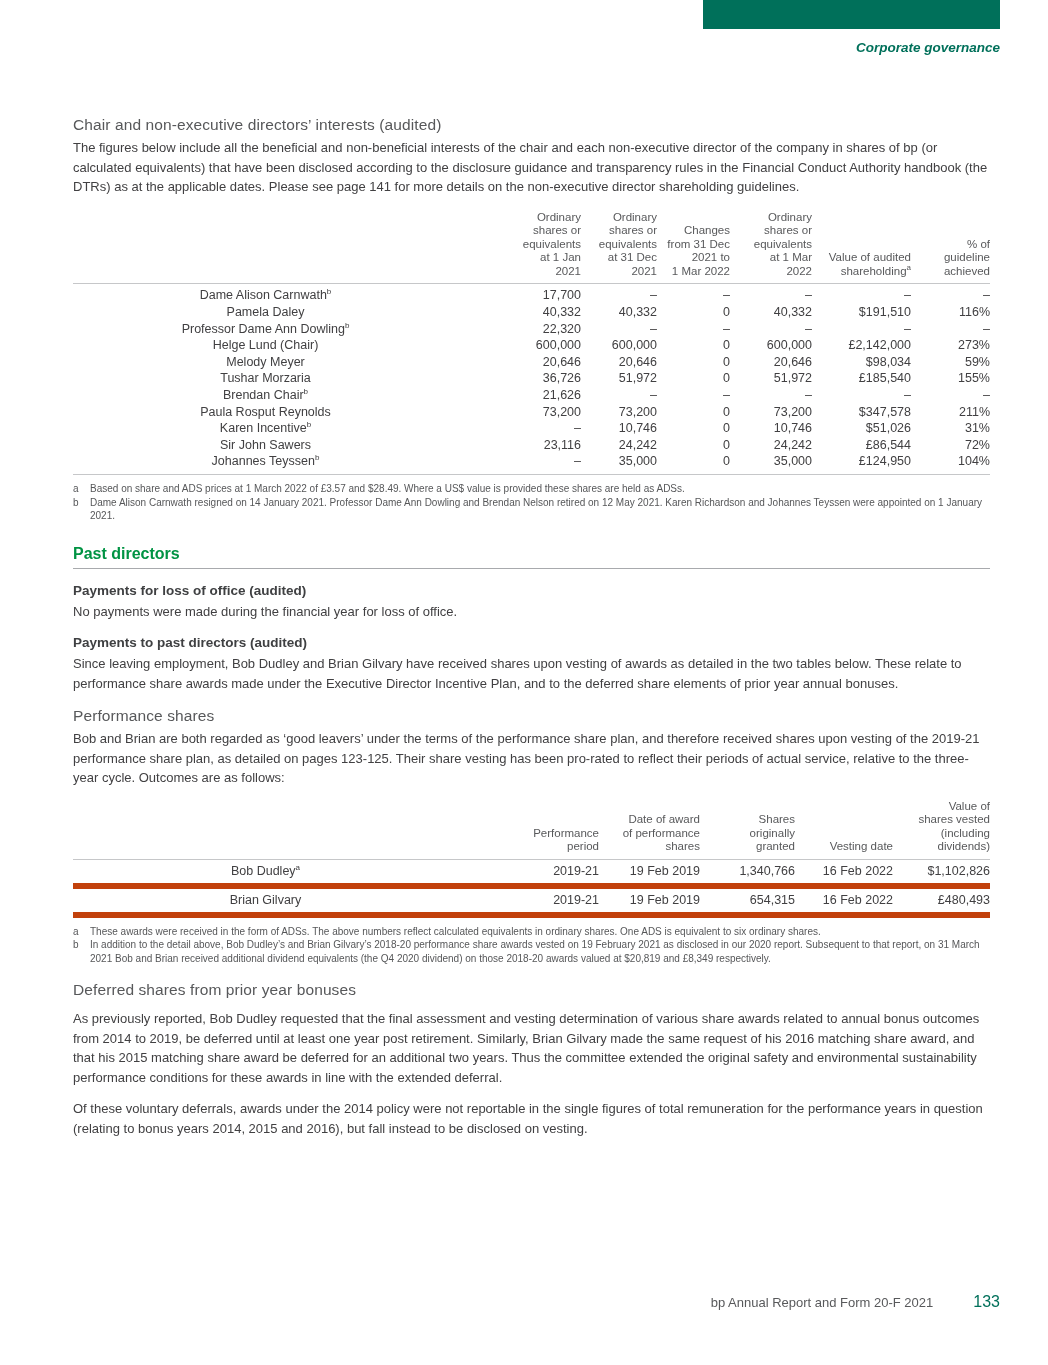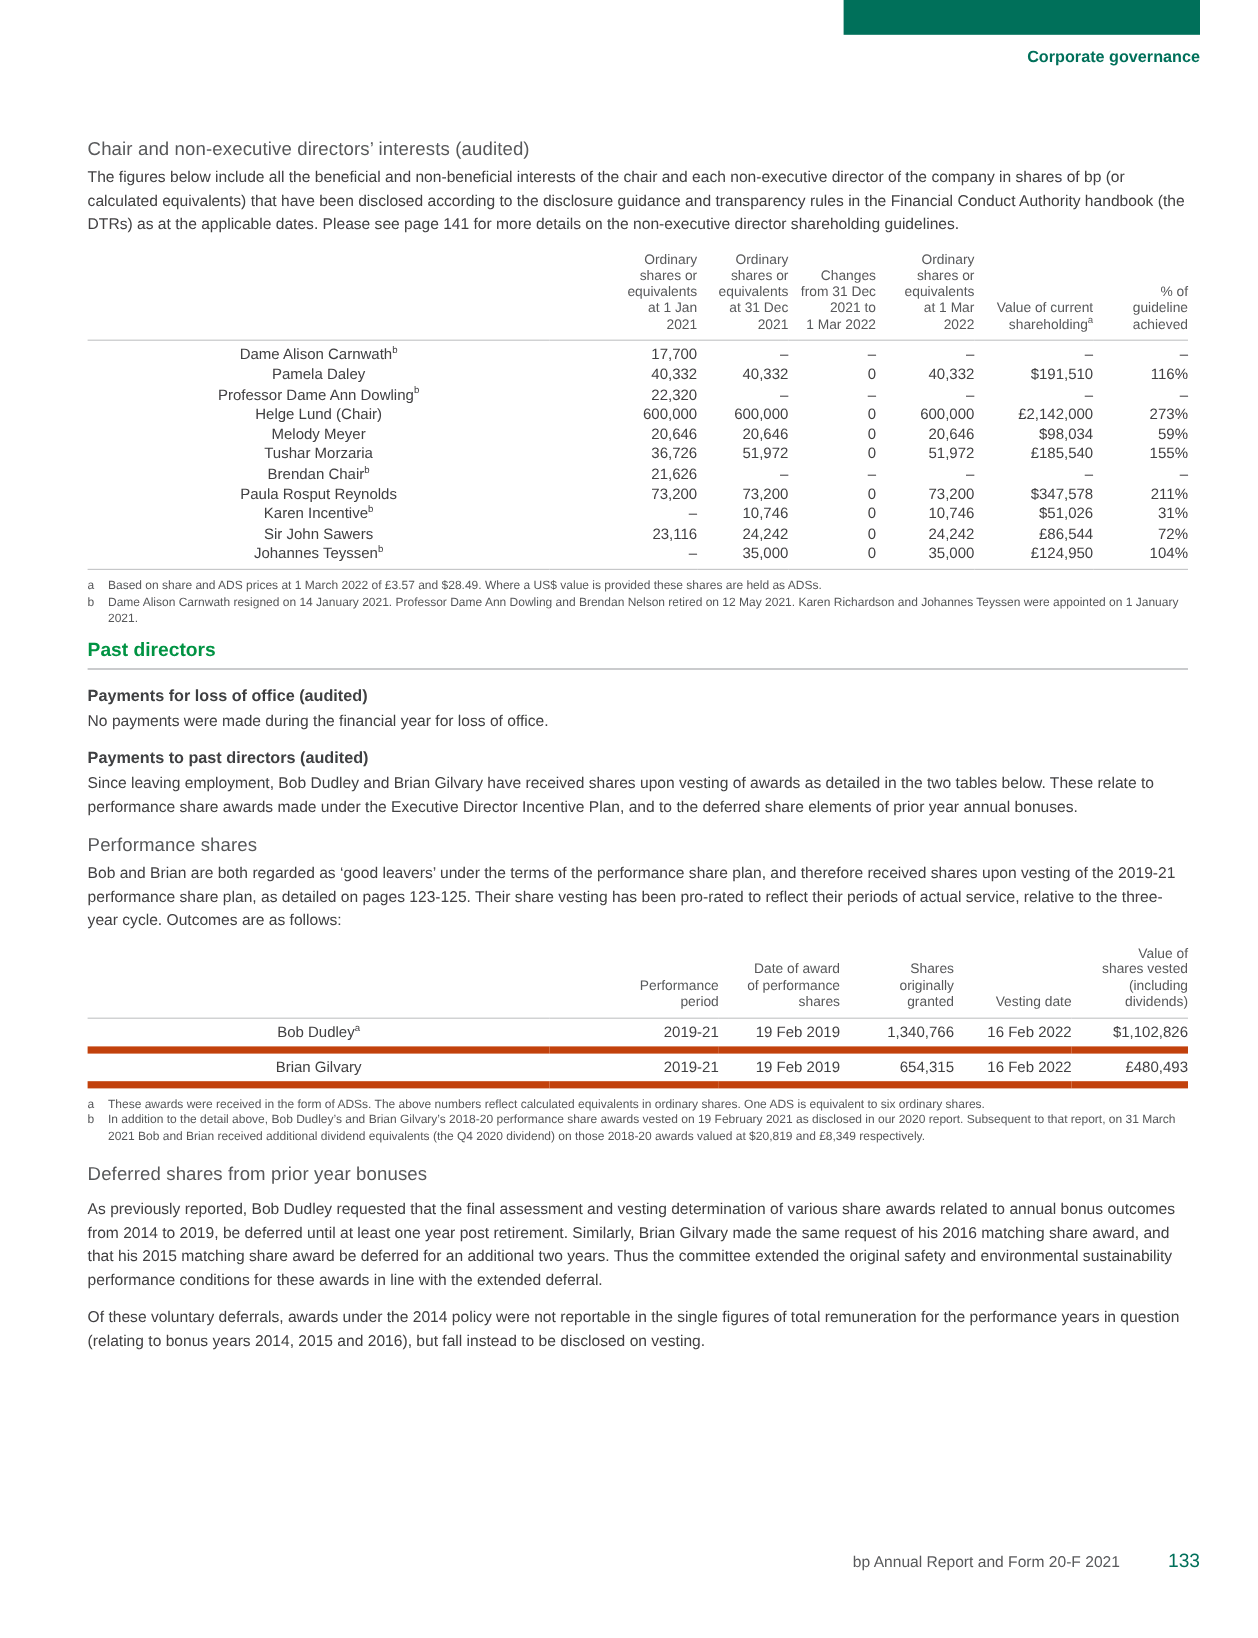--- a/index.html
+++ b/index.html
@@ -6,21 +6,21 @@
   * { margin:0; padding:0; box-sizing:border-box; }
   html,body { background:#ffffff; }
   body {
     width:1048px; height:1365px; position:relative;
     font-family:"Liberation Sans", sans-serif;
     color:#414042; overflow:hidden;
   }
   .top-bar { position:absolute; left:703px; top:0; width:297px; height:29px; background:var(--teal); }
   .section-label {
     position:absolute; top:40px; right:48px;
-    font-size:13.5px; font-weight:700; color:var(--teal);
+    font-size:13.5px; font-weight:700; color:var(--teal);font-style:italic;
   }
   .content { position:absolute; left:73px; top:0; width:917px; padding-top:116px; }
 
   .gray-head { font-size:15.5px; font-weight:400; color:#57585a; letter-spacing:.1px; }
   .bold-head { font-size:13.5px; font-weight:700; color:#3f4042; }
   .green-head { font-size:16px; font-weight:700; color:var(--green); }
   .body-p { font-size:13px; line-height:19.5px; color:#414042; margin-top:4px; }
 
   table { border-collapse:collapse; table-layout:fixed; width:917px; }
   th {
@@ -40,21 +40,21 @@
   .t2 td { height:23px; line-height:23px; border-bottom:6px solid #c2410c; }
   sup { font-size:8px; line-height:0; }
 
   .footnotes { margin-top:7px; }
   .fn { display:flex; font-size:10px; line-height:13.5px; color:#565759; }
   .fn-marker { width:17px; flex:0 0 17px; }
   .fn-text { flex:1; }
 
   .section-rule { border:none; border-top:1px solid #a8aaad; margin-top:5px; }
 
-  .mt-22 { margin-top:11px; }
+  .mt-22 { margin-top:22px; }
   .mt-16 { margin-top:16px; }
   .mt-14 { margin-top:14px; }
   .mt-12 { margin-top:12px; }
   .mt-10 { margin-top:10px; }
 
   .footer {
     position:absolute; top:1293px; right:48px;
     display:flex; align-items:baseline; gap:40px;
   }
   .footer-title { font-size:13px; color:#58595b; }
@@ -96,21 +96,21 @@
 2021</th>
         <th>Changes
 from 31 Dec
 2021 to
 1 Mar 2022</th>
         <th>Ordinary
 shares or
 equivalents
 at 1 Mar
 2022</th>
-        <th><span>Value of current
+        <th><span>Value of audited
 shareholding</span><sup>a</sup></th>
         <th>% of
 guideline
 achieved</th>
       </tr>
     </thead>
     <tbody>
       <tr>
         <td class="name"><span>Dame Alison Carnwath</span><sup>b</sup></td>
         <td>17,700</td>

